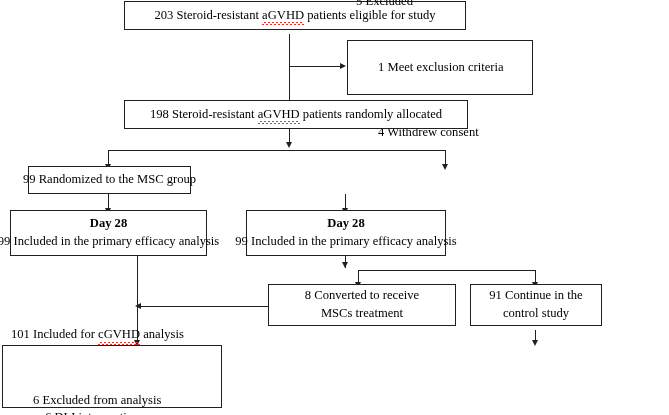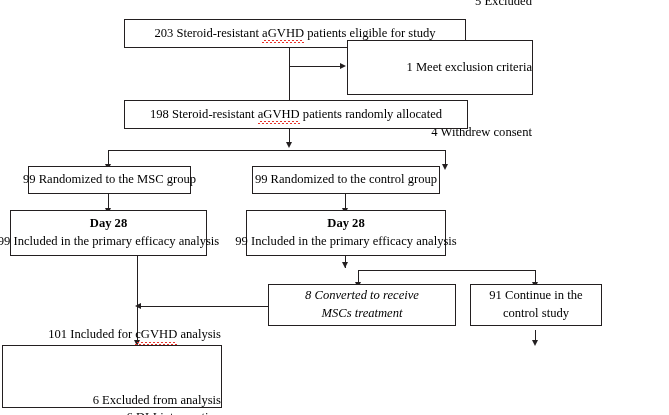--- a/index.html
+++ b/index.html
@@ -23,21 +23,21 @@
     border: 1.2px solid #231f20;
     background: #ffffff;
     display: flex;
     flex-direction: column;
     justify-content: center;
     font-size: 12.6px;
     line-height: 1.42;
     z-index: 3;
   }
   .box.center { align-items: center; text-align: center; }
-  .box.left   { align-items: flex-end; text-align: left; }
+  .box.left   { align-items: flex-start; text-align: left; padding-left: 8px; }
   .line { white-space: nowrap; }
   .bold { font-weight: bold; }
   .ind1 { padding-left: 22px; margin-top: 48px; }
   .ind2 { padding-left: 34px; }
 
   
   .sq {
     position: relative;
     display: inline-block;
   }
@@ -120,53 +120,50 @@
 
   <div class="vl" style="left:137px; top:256px; height:88px;"></div>
   <div class="arrow down" style="left:133.8px; top:340px;"></div>
 
   <div class="hl" style="left:140px; top:306px; width:128px;"></div>
   <div class="arrow left" style="left:135px; top:302.6px;"></div>
 
   <div class="vl" style="left:535px; top:330px; height:14px;"></div>
   <div class="arrow down" style="left:531.8px; top:340px;"></div>
 
-  <div class="box center" style="left:124px; top:19px; width:342px; height:29px;">
+  <div class="box center" style="left:124px; top:1px; width:342px; height:29px;">
     <div class="line"><span>203 Steroid-resistant </span><span class="sq">aGVHD</span><span> patients eligible for study</span></div>
   </div>
 
   <div class="box left" style="left:347px; top:40px; width:186px; height:55px;">
     <div class="line">5 Excluded</div>
     <div class="line ind1">1  Meet exclusion criteria</div>
     <div class="line ind1">4  Withdrew consent</div>
   </div>
 
   <div class="box center" style="left:124px; top:100px; width:344px; height:29px;">
     <div class="line"><span>198 Steroid-resistant </span><span class="sq">aGVHD</span><span> patients randomly allocated</span></div>
   </div>
 
   <div class="box center" style="left:28px; top:166px; width:163px; height:28px;">
     <div class="line">99 Randomized to the MSC group</div>
   </div>
 
-  <div class="box center" style="left:252px; top:166px; width:188px; height:28px;">
-    <div class="line">99 Randomized to the control group</div>
-  </div>
 
   <div class="box center" style="left:10px; top:210px; width:197px; height:46px;">
     <div class="line bold">Day 28</div>
     <div class="line">99 Included in the primary efficacy analysis</div>
   </div>
 
   <div class="box center" style="left:246px; top:210px; width:200px; height:46px;">
     <div class="line bold">Day 28</div>
     <div class="line">99 Included in the primary efficacy analysis</div>
   </div>
 
-  <div class="box center" style="left:268px; top:284px; width:188px; height:42px;font-style:italic;">
+  <div class="box center" style="left:268px; top:284px; width:188px; height:42px;">
     <div class="line">8 Converted to receive</div>
     <div class="line">MSCs treatment</div>
   </div>
 
   <div class="box center" style="left:470px; top:284px; width:132px; height:42px;">
     <div class="line">91 Continue in the</div>
     <div class="line">control study</div>
   </div>
 
   <div class="box left" style="left:2px; top:345px; width:220px; height:63px;">

